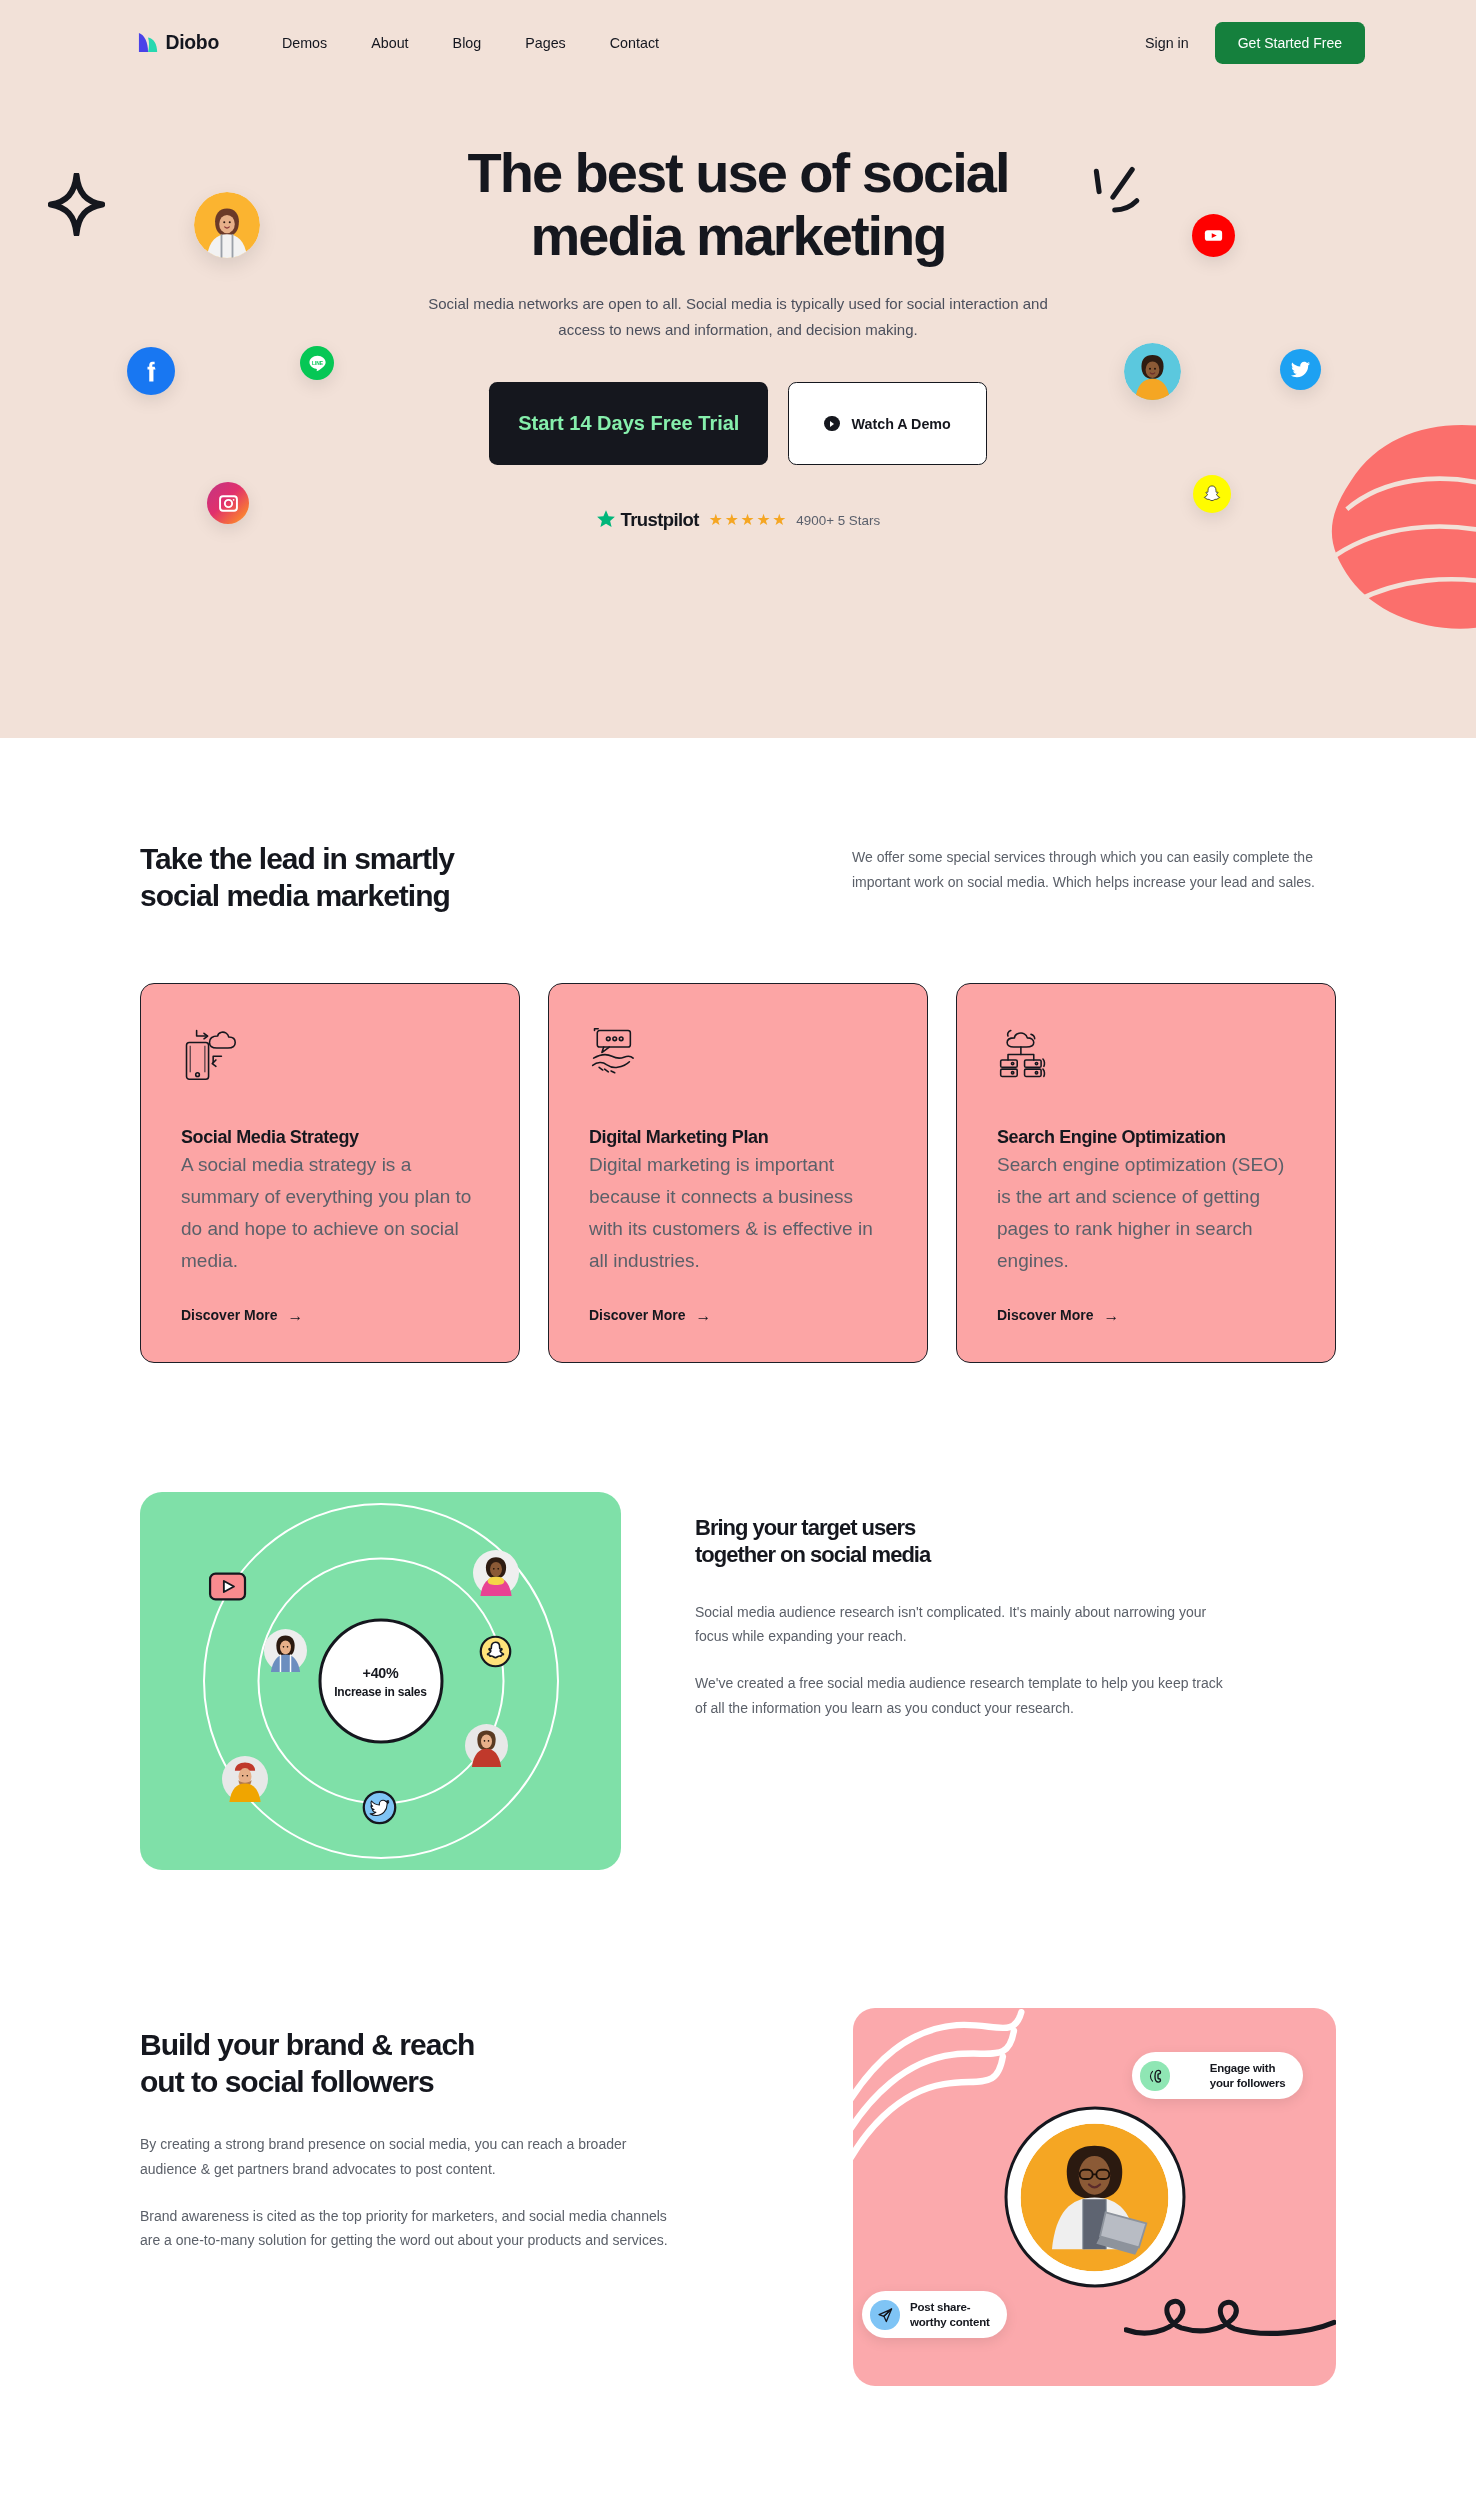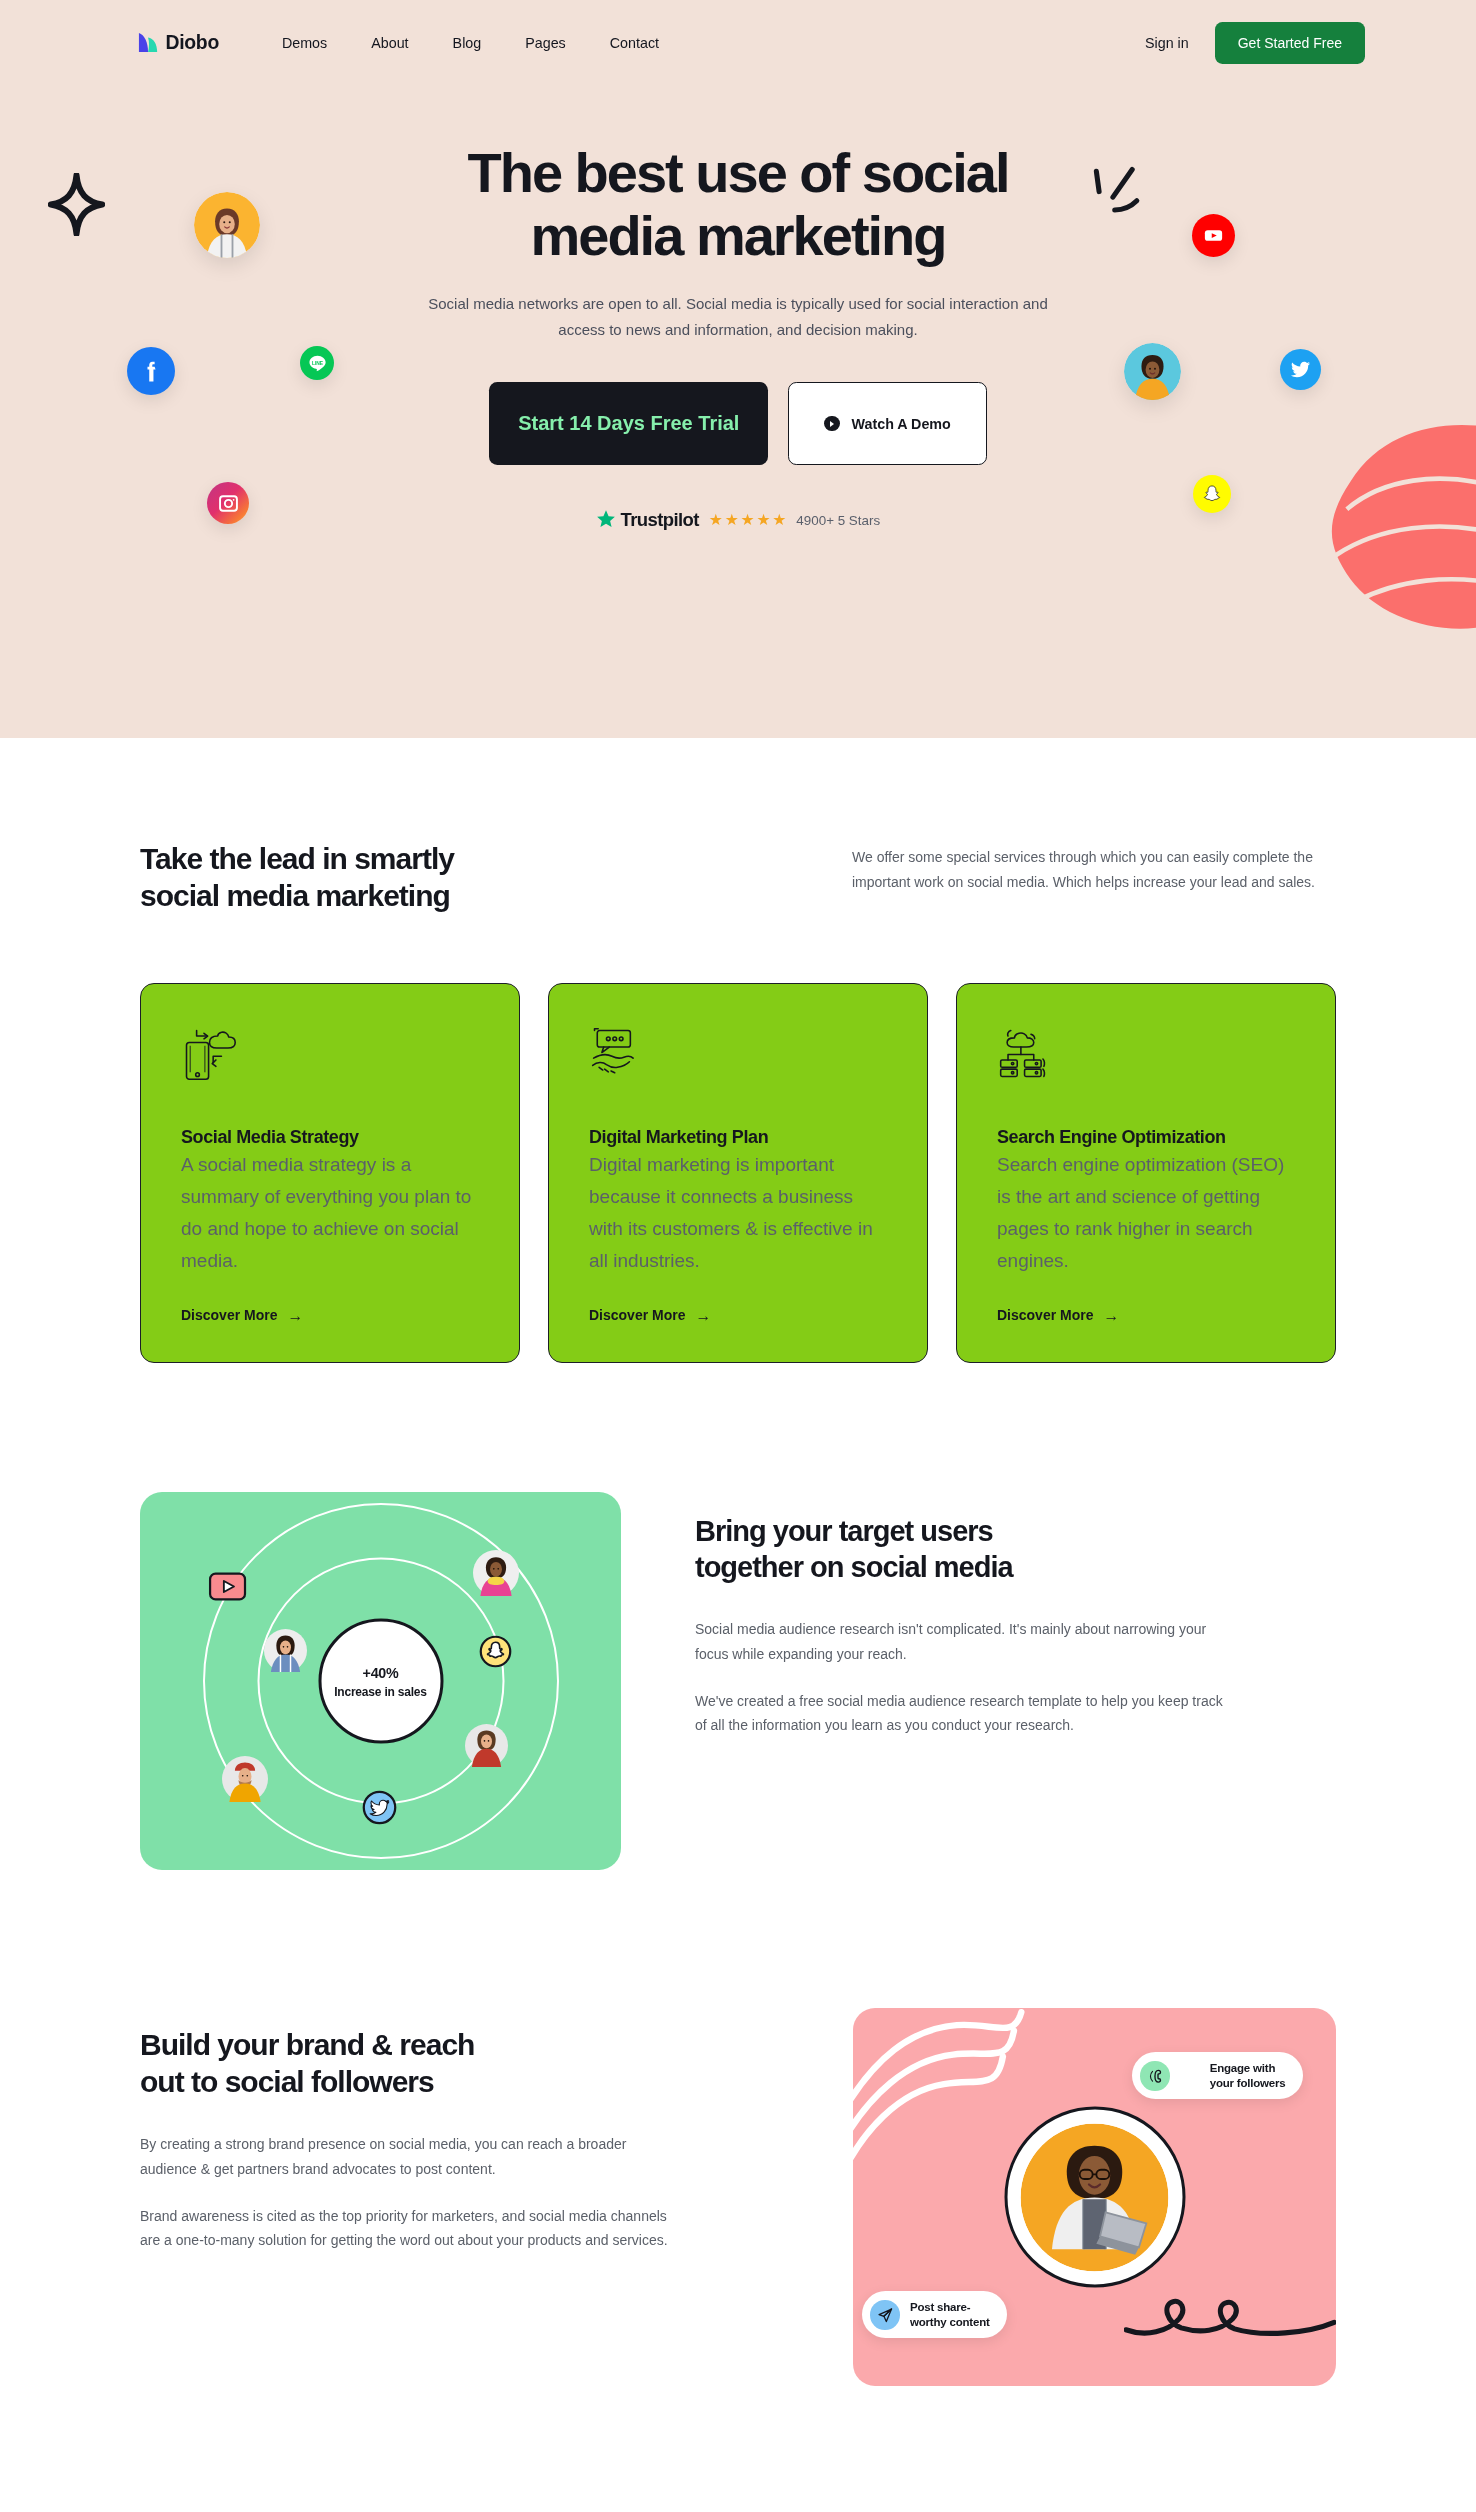--- a/index.html
+++ b/index.html
@@ -116,21 +116,21 @@
     letter-spacing:-1px; color:#15171e; flex:0 0 517px;
   }
   .svc-desc {
     font-size:14px; line-height:1.78; color:#5b6069;
     max-width:484px; margin-left:auto; padding-top:3.7px;
   }
   .cards { display:flex; gap:28px; margin-top:68px; }
   .card {
     flex:1; border:1.2px solid #1c1f27; border-radius:14px;
     padding:41px 40px 39px; min-height:349px;
-    display:flex; flex-direction:column; background:#84cc16;
+    display:flex; flex-direction:column; background:#fca5a5;
   }
   .card-icon { height:61px; margin-bottom:41px; }
   .card-title { font-size:18px; font-weight:700; letter-spacing:-0.4px; color:#15171e; }
   .card-text { margin-top:1px; font-size:19px; line-height:1.68; color:#5b6069; }
   .card-link {
     margin-top:auto; padding-top:31px;
     font-size:14px; font-weight:600; color:#15171e;
     display:flex; align-items:center; gap:10px; cursor:pointer;
   }
   .arrow { font-size:15.7px; line-height:1; }
@@ -150,21 +150,21 @@
     width:125px; height:125px; border-radius:50%;
     background:#fff; border:3.3px solid #15171e;
     display:flex; flex-direction:column; align-items:center; justify-content:center;
     text-align:center; z-index:6;
   }
   .orbit-core .pct { font-size:14.3px; font-weight:700; color:#15171e; letter-spacing:-0.3px; }
   .orbit-core .lbl { font-size:12px; font-weight:700; color:#15171e; margin-top:4.6px; letter-spacing:-0.2px; }
   .orbit-item { position:absolute; z-index:7; }
   .split-text { padding-left:74px; padding-top:22px; }
   .split-title {
-    font-size:29px; line-height:1.23; font-weight:800;
+    font-size:22px; line-height:1.23; font-weight:800;
     letter-spacing:-1px; color:#15171e; max-width:554px;
   }
   .split-p { margin-top:31px; font-size:14px; line-height:1.78; color:#5b6069; max-width:535px; }
   .split-p + .split-p { margin-top:22px; }
 
   
   .split2 { display:flex; margin-top:138px; align-items:flex-start; }
   .brand-text { padding-top:18.5px; flex:1; }
   .brand-title {
     font-size:30px; line-height:1.23; font-weight:800;

